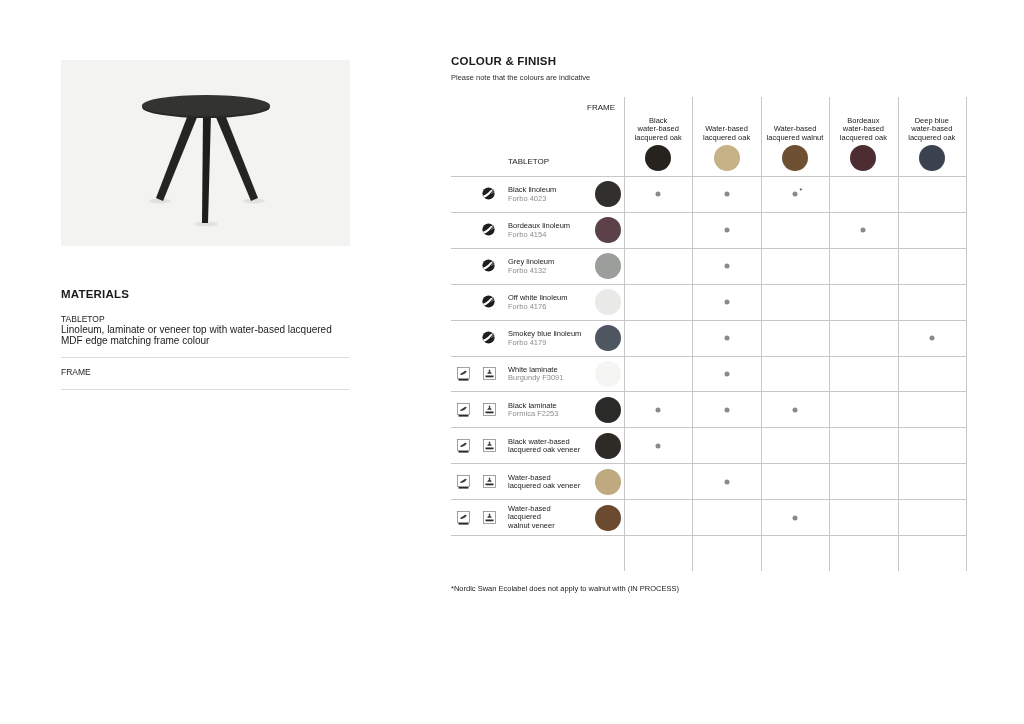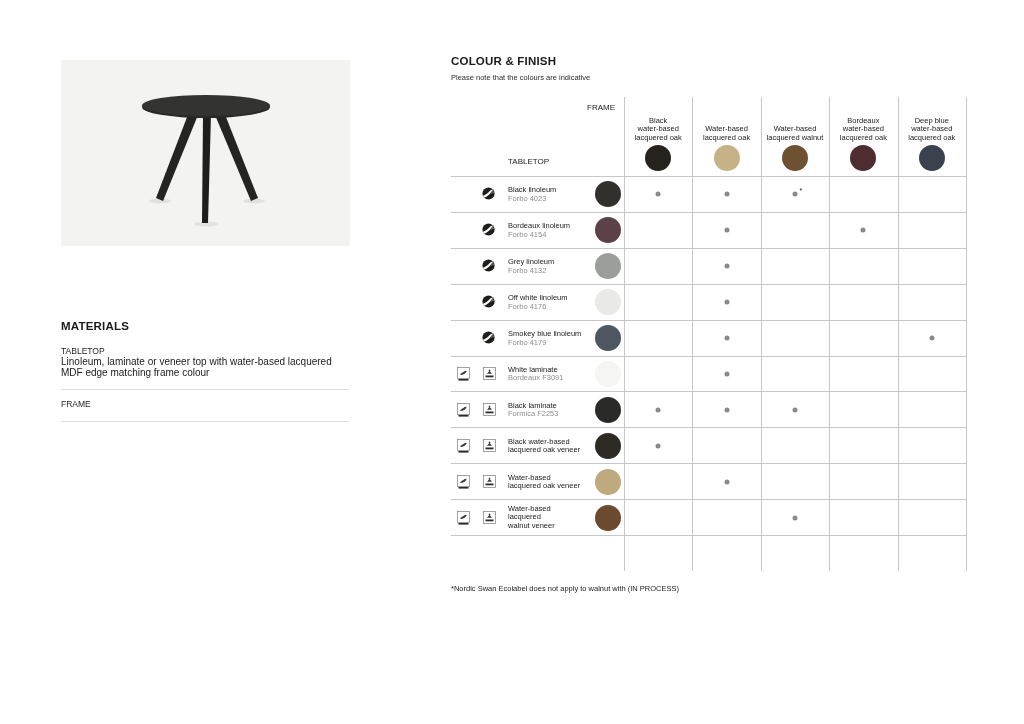--- a/index.html
+++ b/index.html
@@ -3,21 +3,21 @@
 <meta charset="utf-8">
 <style>
   html,body{margin:0;padding:0;background:#ffffff;}
   body{width:1024px;height:724px;font-family:"Liberation Sans",sans-serif;color:#1b1b1b;-webkit-font-smoothing:antialiased;}
   .sheet{position:relative;width:1024px;height:724px;background:#ffffff;overflow:hidden;}
 
   
   .product-photo{position:absolute;left:61px;top:60px;width:289px;height:186px;background:#f3f3f1;}
 
   
-  .materials{position:absolute;left:61px;top:288px;width:288px;margin-top:32px;}
+  .materials{position:absolute;left:61px;top:288px;width:288px;}
   .materials-heading{font-size:11.5px;font-weight:bold;letter-spacing:.2px;margin:0 0 14px 0;}
   .mat-section{border-bottom:1px solid #dcdcdc;padding-bottom:11px;margin-bottom:9px;}
   .mat-label{font-size:8.5px;line-height:10px;margin-bottom:1px;}
   .mat-text{font-size:10px;line-height:10.5px;white-space:pre-line;}
 
   
   .cf-title{position:absolute;left:451px;top:55px;font-size:11.5px;font-weight:bold;letter-spacing:.2px;}
   .cf-subtitle{position:absolute;left:451px;top:73px;font-size:7.5px;color:#2c2c2c;}
 
   .matrix{position:absolute;left:451px;top:97px;width:515px;height:475px;}
@@ -157,21 +157,21 @@
               <rect x="1.5" y="12" width="10" height="1.6" fill="#2a2a2a"></rect>
             </svg></span>
           <span class="icon-slot" style="left: 32px;"><svg width="13" height="13" viewBox="0 0 13 13">
               <rect x="0.5" y="0.5" width="12" height="12" fill="#ffffff" stroke="#8a8a8a" stroke-width="0.8"></rect>
               <path d="M4,6.8 L6.5,3.8 L9,6.8 Z" fill="#3a3a3a"></path>
               <circle cx="6.5" cy="3.4" r="0.8" fill="#3a3a3a"></circle>
               <rect x="2.5" y="8.5" width="8" height="1.8" fill="#2a2a2a"></rect>
             </svg></span>
           <div class="row-label">
             <div class="row-name">White laminate</div>
-            <div class="row-code">Bordeaux F3091</div>
+            <div class="row-code">Burgundy F3091</div>
           </div>
           <div class="row-swatch" style="background: rgb(245, 245, 243);"></div>
           <div class="dot" style="left: 275.6px; background: rgb(138, 138, 138);"></div>
         </div>
         <div class="mrow">
           <span class="icon-slot" style="left: 6px;"><svg width="13" height="14" viewBox="0 0 13 14">
               <rect x="0.5" y="0.5" width="12" height="11" fill="#ffffff" stroke="#8a8a8a" stroke-width="0.8"></rect>
               <path d="M3,8 C4,5.6 6,6 7,4.6 C8,3.3 9.4,3.5 9.7,4.3 C8.7,6.5 6.4,8 3,8 Z" fill="#3a3a3a"></path>
               <rect x="1.5" y="12" width="10" height="1.6" fill="#2a2a2a"></rect>
             </svg></span>

